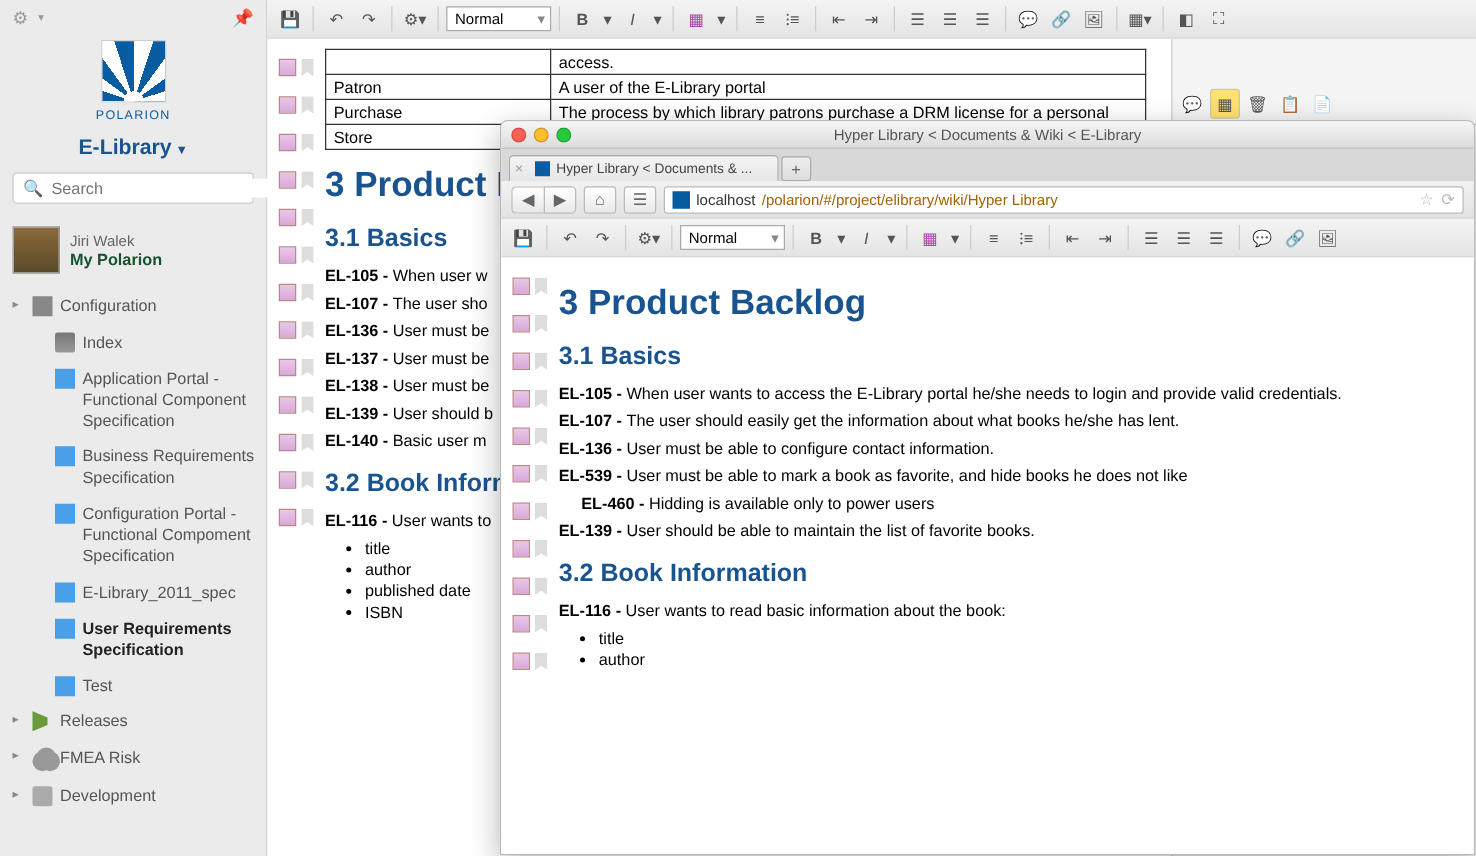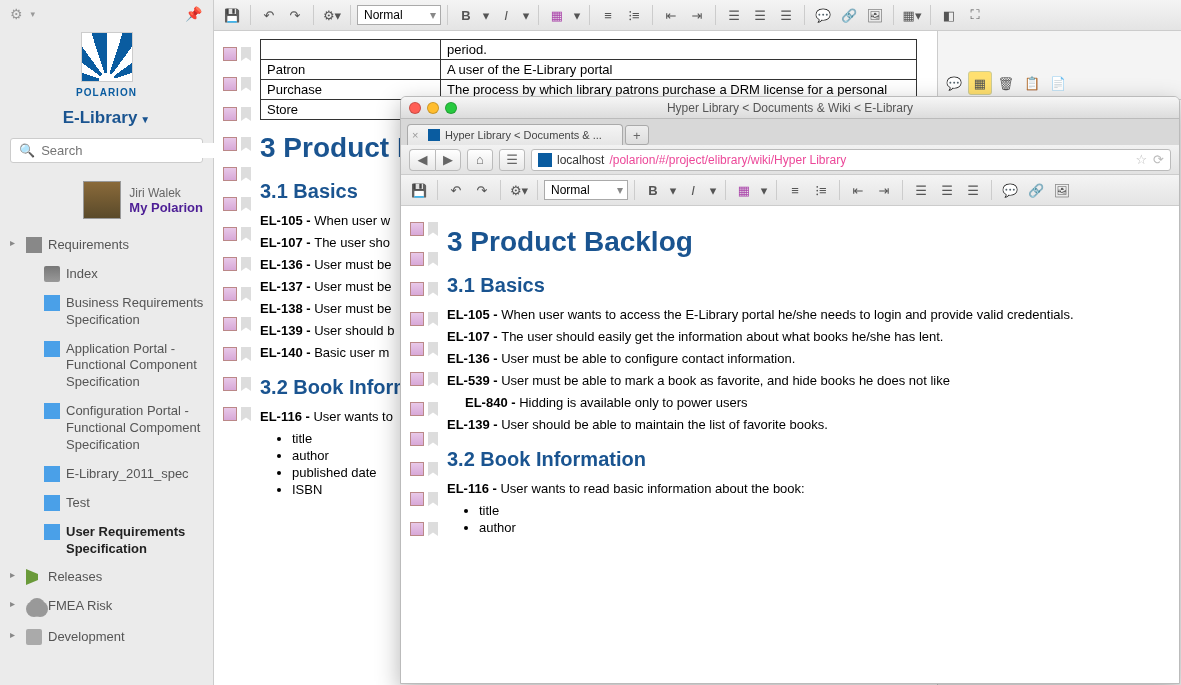--- a/index.html
+++ b/index.html
@@ -9,30 +9,30 @@
 .main-window { position: absolute; inset: 0; display: flex; }
 
 
 .sidebar { width: 214px; background: #ebebeb; border-right: 1px solid #ccc; display: flex; flex-direction: column; }
 .sidebar-top { padding: 6px 10px; display: flex; gap: 8px; align-items: center; }
 .gear-icon, .pin-icon { color: #999; font-size: 14px; cursor: pointer; }
 .chevron-tiny { font-size: 9px; color: #999; }
 .logo-area { text-align: center; padding: 4px 0 2px; }
 .logo-box { display: inline-block; width: 52px; height: 50px; background: #fff; border: 1px solid #ccc; position: relative; }
 .logo-rays { position: absolute; inset: 0; background: radial-gradient(circle at 50% 100%, #fff 0 8px, transparent 8px), repeating-conic-gradient(from -90deg at 50% 100%, #0a5ca0 0 18deg, #fff 18deg 36deg); }
-.logo-text { font-size: 10px; color: #0a5ca0; letter-spacing: 1px; margin-top: 2px; font-weight: bold; }
+.logo-text { font-size: 10px; color: #0a5ca0; letter-spacing: 1px; margin-top: 2px; font-weight: normal; }
 .proj-title { text-align: center; color: #1a5490; font-size: 17px; font-weight: bold; padding: 8px 0 10px; cursor: pointer; }
 .proj-title .dd { font-size: 10px; margin-left: 3px; }
 .search-box { margin: 0 10px 10px; background: #fff; border: 1px solid #ccc; border-radius: 3px; padding: 4px 8px; display: flex; align-items: center; gap: 6px; }
 .search-box input { border: none; outline: none; flex: 1; font-size: 13px; color: #666; }
 .search-glyph { color: #aaa; }
-.user-row { display: flex; align-items: center; gap: 8px; padding: 8px 10px; justify-content: flex-end; }
+.user-row { display: flex; align-items: center; gap: 8px; padding: 8px 10px; }
 .avatar { width: 38px; height: 38px; background: linear-gradient(#8a6a3a, #5a4a2a); border: 1px solid #999; }
 .user-names .un1 { color: #666; font-size: 12px; }
-.user-names .un2 { color: #4c1d95; font-size: 13px; font-weight: bold; }
+.user-names .un2 { color: #14532d; font-size: 13px; font-weight: bold; }
 .nav-tree { flex: 1; overflow-y: auto; padding: 4px 0; }
 .tree-row { display: flex; align-items: flex-start; gap: 6px; padding: 6px 6px 6px 10px; }
 .tree-row.indent { padding-left: 44px; }
 .tree-row .caret { width: 10px; color: #888; font-size: 10px; }
 .tree-row .ico { width: 16px; height: 16px; flex-shrink: 0; }
 .tree-row .lbl { color: #555; font-size: 13px; line-height: 1.3; }
 .tree-row.bold .lbl { font-weight: bold; color: #222; }
 .ico-spec { background: #888; }
 .ico-idx { background: linear-gradient(#777,#999); border-radius: 2px; }
 .ico-doc { background: #4aa0e8; }
@@ -83,21 +83,21 @@
 .tab .favi { width: 12px; height: 12px; background: #0a5ca0; margin-left: 12px; }
 .newtab { width: 24px; height: 20px; background: linear-gradient(#eee,#ddd); border: 1px solid #aaa; border-radius: 3px; display: flex; align-items: center; justify-content: center; font-size: 13px; color: #666; }
 .urlbar { height: 30px; background: linear-gradient(#f2f2f2,#e2e2e2); border-bottom: 1px solid #ccc; display: flex; align-items: center; gap: 6px; padding: 0 8px; }
 .navbtn { width: 26px; height: 22px; border: 1px solid #bbb; border-radius: 3px; background: linear-gradient(#fff,#e8e8e8); display: inline-flex; align-items: center; justify-content: center; color: #666; }
 .navgrp { display: flex; }
 .navgrp .navbtn:first-child { border-radius: 4px 0 0 4px; border-right: none; }
 .navgrp .navbtn:last-child { border-radius: 0 4px 4px 0; }
 .url-input { flex: 1; background: #fff; border: 1px solid #bbb; border-radius: 3px; height: 22px; display: flex; align-items: center; padding: 0 6px; gap: 5px; font-size: 12px; justify-content: space-between; }
 .url-input .favi2 { width: 14px; height: 14px; background: #0a5ca0; }
 .url-host { color: #333; }
-.url-path { color: #ec4899; }
+.url-path { color: #a16207; }
 .url-actions { margin-left: auto; display: flex; gap: 6px; align-items: center; }
 .star-o { color: #bbb; font-size: 13px; }
 .browser-body { flex: 1; display: flex; background: #fff; overflow: hidden; }
 </style>
 </head>
 <body>
 
 <div class="main-window">
 
   <div class="sidebar">
@@ -122,49 +122,49 @@
       <div class="avatar"></div>
       <div class="user-names">
         <div class="un1">Jiri Walek</div>
         <div class="un2">My Polarion</div>
       </div>
     </div>
     <div class="nav-tree" id="nav-tree">
         <div class="tree-row">
           <span class="caret">▸</span>
           <span class="ico ico-spec"></span>
-          <span class="lbl">Requirements</span>
+          <span class="lbl">Configuration</span>
         </div>
         <div class="tree-row indent">
           <span class="ico ico-idx"></span>
           <span class="lbl">Index</span>
         </div>
         <div class="tree-row indent">
           <span class="ico ico-doc"></span>
+          <span class="lbl">Application Portal - Functional Component Specification</span>
+        </div>
+        <div class="tree-row indent">
+          <span class="ico ico-doc"></span>
           <span class="lbl">Business Requirements Specification</span>
         </div>
         <div class="tree-row indent">
           <span class="ico ico-doc"></span>
-          <span class="lbl">Application Portal - Functional Component Specification</span>
-        </div>
-        <div class="tree-row indent">
-          <span class="ico ico-doc"></span>
           <span class="lbl">Configuration Portal - Functional Compoment Specification</span>
         </div>
         <div class="tree-row indent">
           <span class="ico ico-doc"></span>
           <span class="lbl">E-Library_2011_spec</span>
         </div>
+        <div class="tree-row indent bold">
+          <span class="ico ico-doc"></span>
+          <span class="lbl">User Requirements Specification</span>
+        </div>
         <div class="tree-row indent">
           <span class="ico ico-doc"></span>
           <span class="lbl">Test</span>
-        </div>
-        <div class="tree-row indent bold">
-          <span class="ico ico-doc"></span>
-          <span class="lbl">User Requirements Specification</span>
         </div>
         <div class="tree-row">
           <span class="caret">▸</span>
           <span class="ico ico-flag"></span>
           <span class="lbl">Releases</span>
         </div>
         <div class="tree-row">
           <span class="caret">▸</span>
           <span class="ico ico-cloud"></span>
           <span class="lbl">FMEA Risk</span>
@@ -268,21 +268,21 @@
           <div class="gut-row">
             <span class="gut-icon"></span>
             <span class="gut-bk"></span>
           </div>
         </div>
       <div class="doc-body" id="doc-back">
           <table class="tbl">
             <tbody>
               <tr>
                 <td style="width:180px"></td>
-                <td>period.</td>
+                <td>access.</td>
               </tr>
               <tr>
                 <td style="width:180px">Patron</td>
                 <td>A user of the E-Library portal</td>
               </tr>
               <tr>
                 <td style="width:180px">Purchase</td>
                 <td>The process by which library patrons purchase a DRM license for a personal</td>
               </tr>
               <tr>
@@ -439,21 +439,21 @@
               <span class="gut-bk"></span>
             </div>
           </div>
         <div class="doc-body" id="doc-front">
             <h2>3  Product Backlog</h2>
             <h3>3.1 Basics</h3>
             <div class="req-line"><b>EL-105 - </b>When user wants to access the E-Library portal he/she needs to login and provide valid credentials.</div>
             <div class="req-line"><b>EL-107 - </b>The user should easily get the information about what books he/she has lent.</div>
             <div class="req-line"><b>EL-136 - </b>User must be able to configure contact information.</div>
             <div class="req-line"><b>EL-539 - </b>User must be able to mark a book as favorite, and hide books he does not like</div>
-            <div class="req-line sub"><b>EL-840 - </b>Hidding is available only to power users</div>
+            <div class="req-line sub"><b>EL-460 - </b>Hidding is available only to power users</div>
             <div class="req-line"><b>EL-139 - </b>User should be able to maintain the list of favorite books.</div>
             <h3>3.2 Book Information</h3>
             <div class="req-line"><b>EL-116 - </b>User wants to read basic information about the book:</div>
             <ul class="ul">
               <li>title</li>
               <li>author</li>
             </ul>
           </div>
       </div>
     </div>

